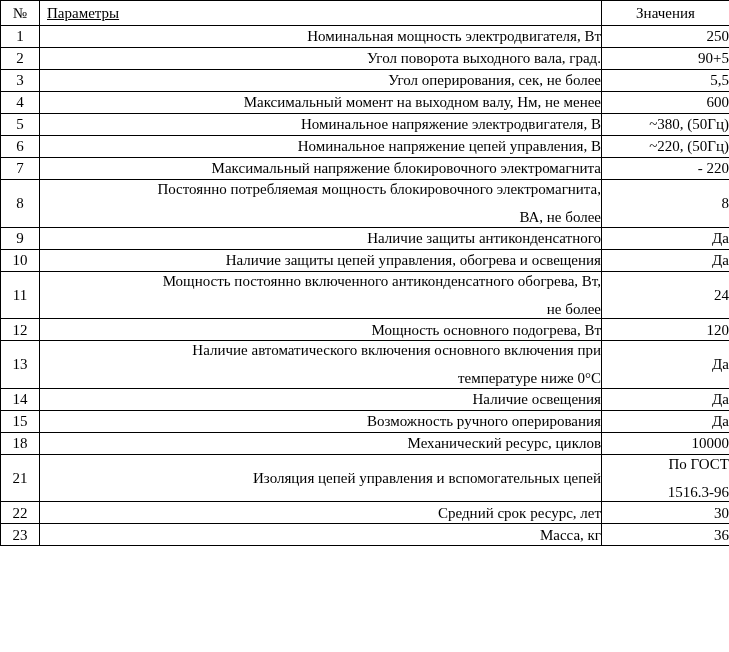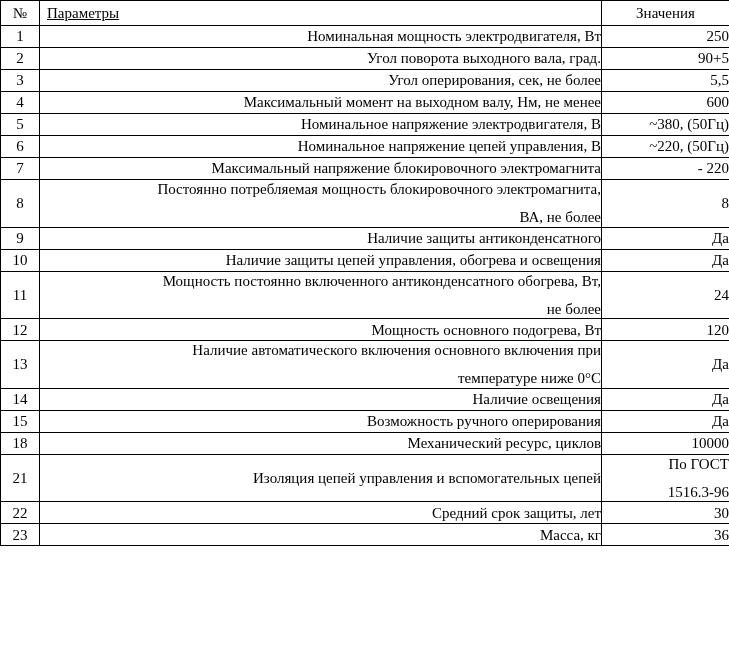--- a/index.html
+++ b/index.html
@@ -229,21 +229,21 @@
           <span class="line">Изоляция цепей управления и вспомогательных цепей</span>
         </td>
         <td class="cell-value">
           <span class="line">По ГОСТ</span>
           <span class="line">1516.3-96</span>
         </td>
       </tr>
       <tr class="r1">
         <td class="cell-num">22</td>
         <td class="cell-param">
-          <span class="line">Средний срок защиты, лет</span>
+          <span class="line">Средний срок ресурс, лет</span>
         </td>
         <td class="cell-value">
           <span class="line">30</span>
         </td>
       </tr>
       <tr class="r1">
         <td class="cell-num">23</td>
         <td class="cell-param">
           <span class="line">Масса, кг</span>
         </td>

